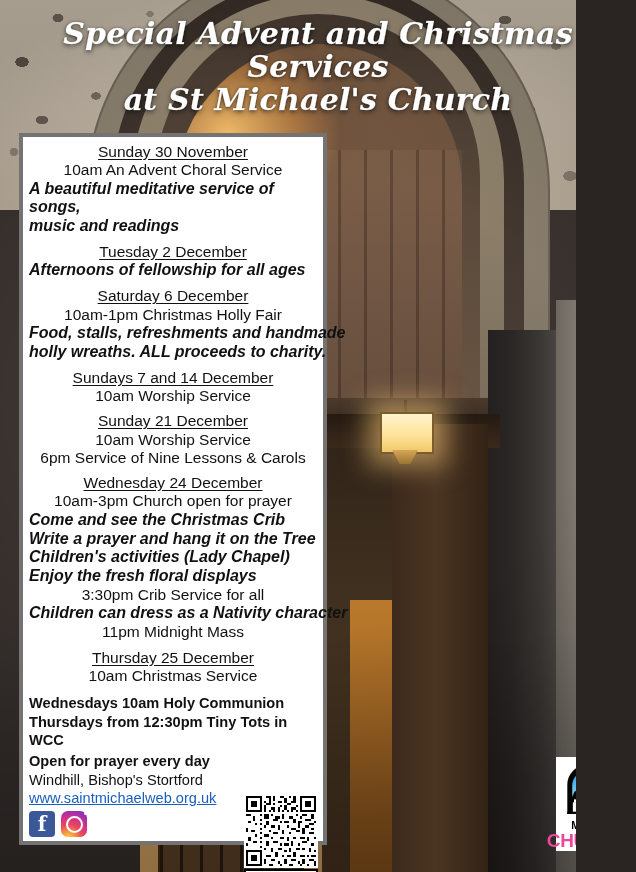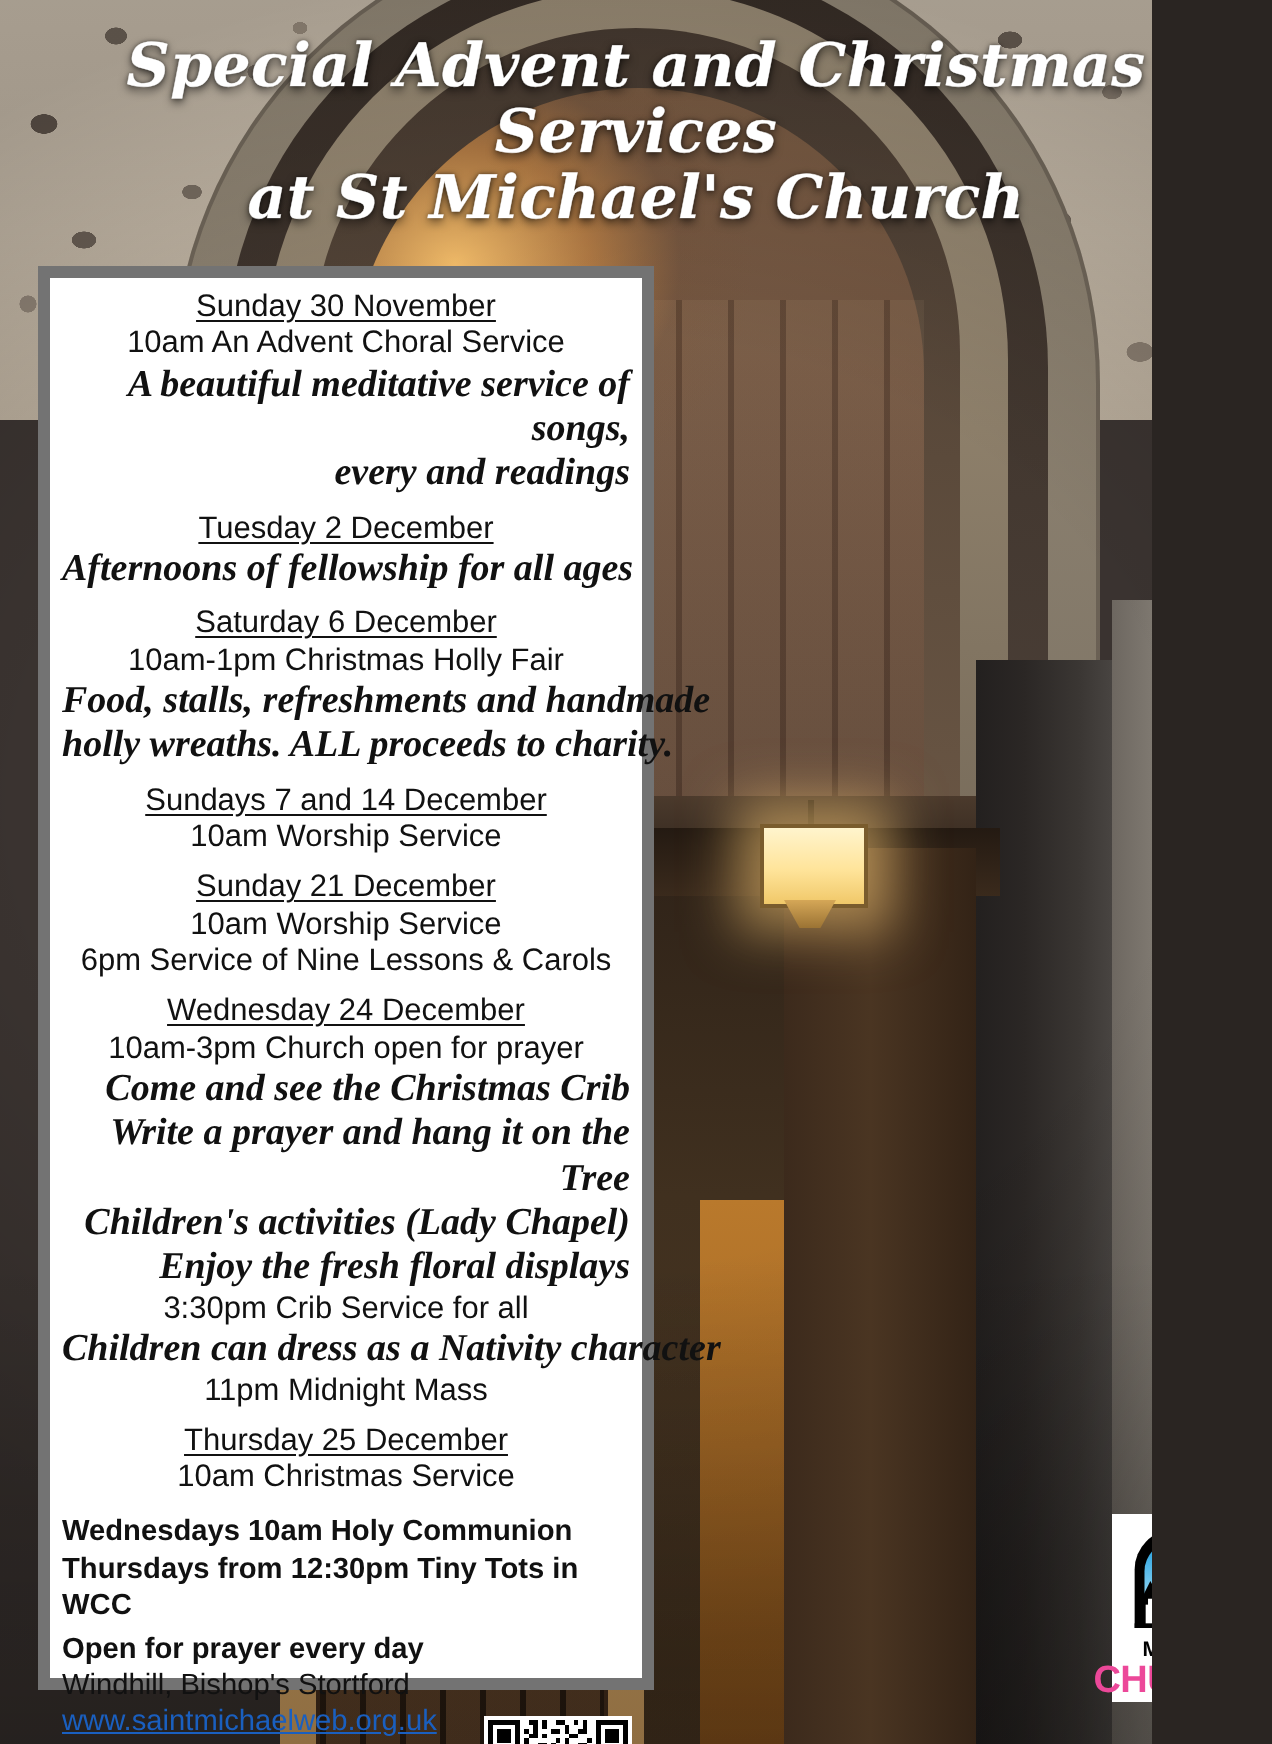--- a/index.html
+++ b/index.html
@@ -177,36 +177,36 @@
     font-size:30px;line-height:1.03;
     letter-spacing:.2px;
     text-shadow:0 2px 5px rgba(0,0,0,.62),0 0 2px rgba(0,0,0,.5);
     -webkit-text-stroke:.3px rgba(255,255,255,.55);
   }
   .title div{padding:1px 0;}
 
   
   .panel{
     position:absolute;left:19px;top:133px;width:308px;height:712px;
-    background:#ffffff;border:6px solid #737373;
+    background:#ffffff;border:4px solid #737373;
     z-index:25;box-sizing:border-box;
     padding:6px 6px 0 6px;
     font-family:"Liberation Sans",sans-serif;
     color:#111111;
   }
   .ev{margin-bottom:7px;}
   .date{
     text-align:center;font-size:15.5px;line-height:1.18;
     text-decoration:underline;text-underline-offset:2px;
     white-space:nowrap;
   }
   .plain{text-align:center;font-size:15.5px;line-height:1.18;white-space:nowrap;}
   .ital{
-    text-align:right;font-size:19px;line-height:1.18;
-    font-style:italic;font-weight:600;font-family:Liberation Serif, serif;
+    text-align:left;font-size:16px;line-height:1.18;
+    font-style:italic;font-weight:600;
   }
   .ital.nw{white-space:nowrap;}
   .regular{
     margin-top:9px;
     font-size:14.6px;line-height:1.26;font-weight:700;
     text-align:left;
   }
   .addr-block{
     position:relative;margin-top:3px;font-size:14.6px;line-height:1.26;
   }
@@ -298,21 +298,21 @@
     <div>Services</div>
     <div>at St Michael's Church</div>
   </div>
 
   <div class="panel">
 
     <div class="ev">
       <div class="date">Sunday 30 November</div>
       <div class="plain">10am An Advent Choral Service</div>
       <div class="ital">A beautiful meditative service of songs,</div>
-      <div class="ital">every and readings</div>
+      <div class="ital">music and readings</div>
     </div>
 
     <div class="ev">
       <div class="date">Tuesday 2 December</div>
       <div class="ital nw">Afternoons of fellowship for all ages</div>
     </div>
 
     <div class="ev">
       <div class="date">Saturday 6 December</div>
       <div class="plain">10am-1pm Christmas Holly Fair</div>

